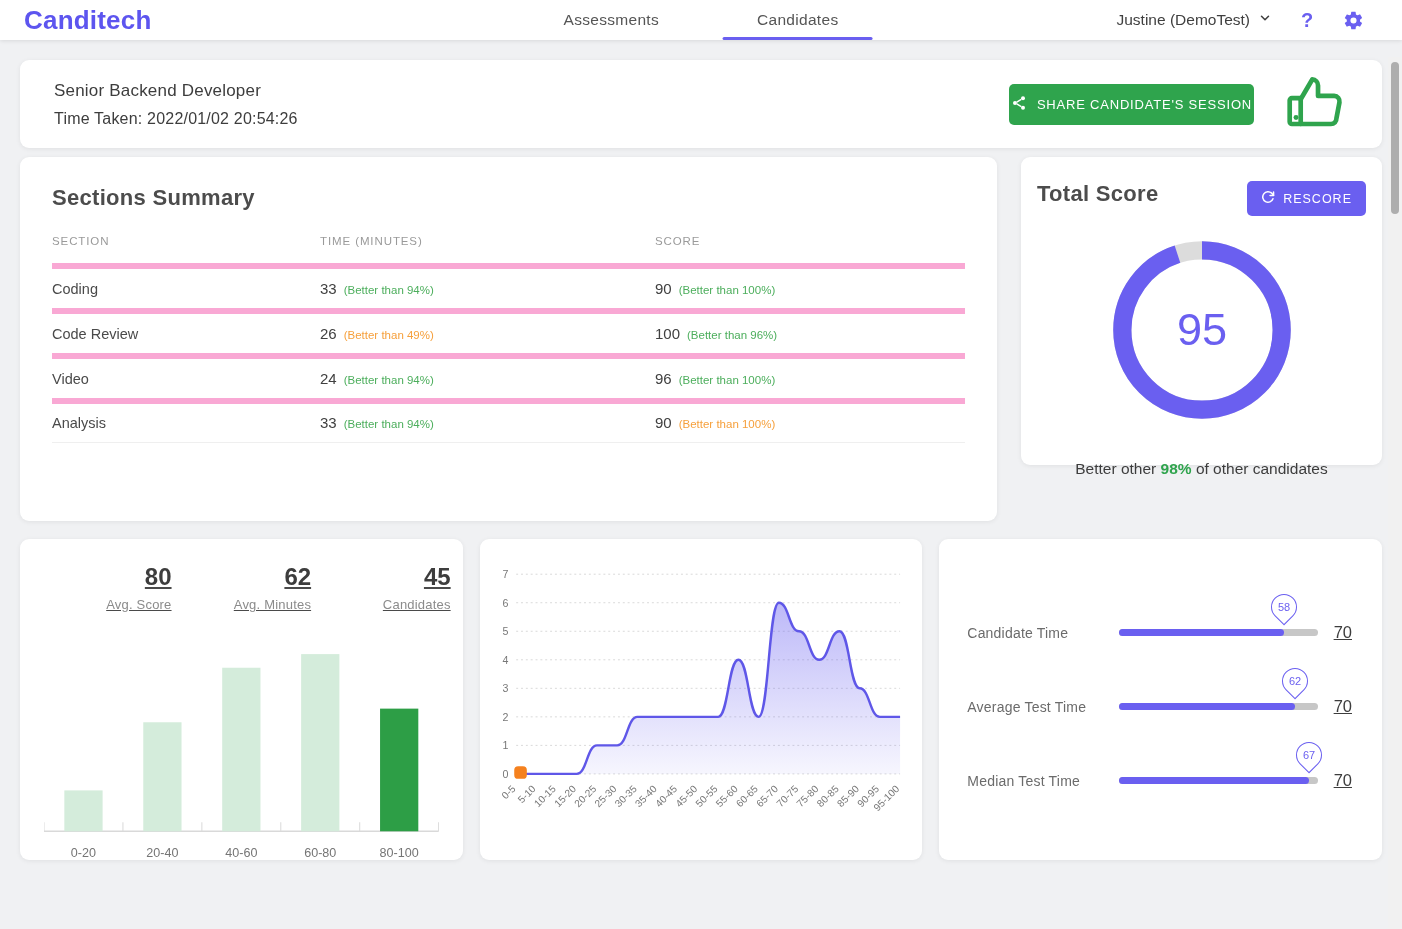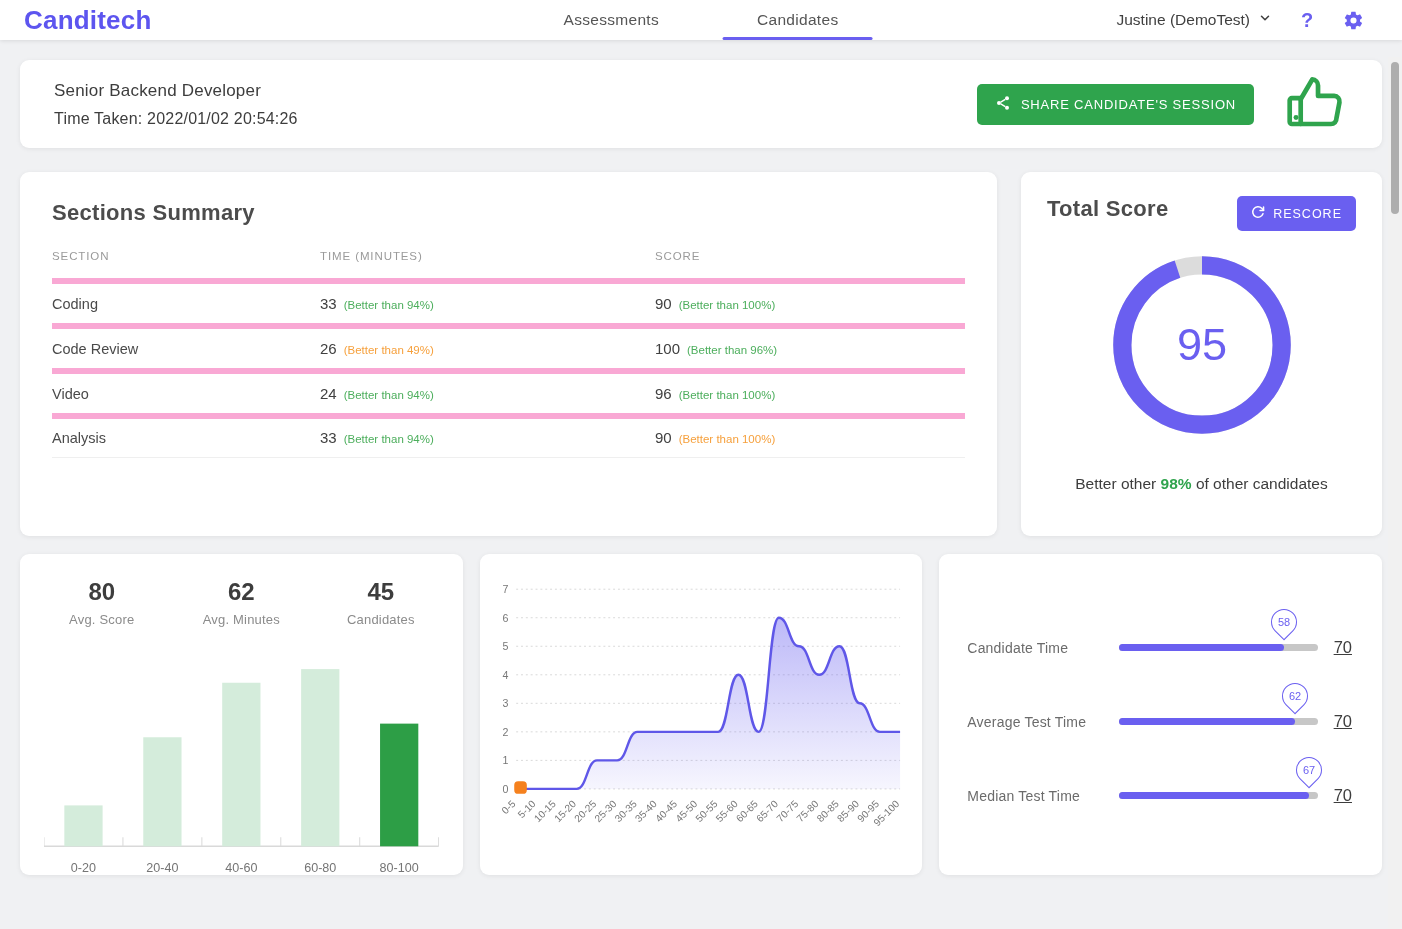--- a/index.html
+++ b/index.html
@@ -47,55 +47,55 @@
     display:flex; align-items:center; justify-content:space-between;
     padding:0 34px;
   }
   .cand-title { font-size:17px; color:#3d3d3d; margin-bottom:9px; letter-spacing:.2px; }
   .cand-time  { font-size:16px; color:#3d3d3d; letter-spacing:.2px; }
   .cand-right { display:flex; align-items:center; gap:28px; }
   .share-btn {
     display:flex; align-items:center; gap:10px;
     background:#2FA44D; color:#fff; border:none; cursor:pointer;
     font-family:inherit; font-size:13px; letter-spacing:.8px;
-    padding:11px 18px; border-radius:5px;
-  }
-  
-  .row2 { display:grid; grid-template-columns:1fr 361px; gap:24px; margin-top:24px; }
+    padding:11px 2px; border-radius:5px;
+  }
+  
+  .row2 { display:grid; grid-template-columns:1fr 361px; gap:24px; margin-top:9px; }
   .sections-card { height:364px; padding:28px 32px; }
   .section-title { font-size:22px; color:#4c4c4c; letter-spacing:.3px; }
   .summary-table { margin-top:24px; }
   .t-head, .t-row { display:grid; grid-template-columns:268px 335px 1fr; align-items:center; }
   .t-head { padding:0 0 16px 0; }
   .t-head div { font-size:11.5px; letter-spacing:.9px; color:#9a9a9a; }
   .t-row { height:45px; border-top:6px solid #f9a8d4; }
   .t-row:last-child { border-bottom:1px solid #efefef; }
   .cell-main { font-size:14.5px; color:#4a4a4a; }
   .cell-val  { font-size:15px; color:#404040; }
   .cell-note { font-size:11.5px; margin-left:7px; }
   .note-green  { color:#4CAE5C; }
   .note-orange { color:#F6A03C; }
   
-  .score-card { height:364px; padding:24px 26px; }
+  .score-card { height:308px; padding:24px 16px; }
   .score-head { display:flex; align-items:flex-start; justify-content:space-between; }
   .rescore-btn {
     display:flex; align-items:center; gap:8px;
     background:#6A5FF0; color:#fff; border:none; cursor:pointer;
     font-family:inherit; font-size:12.5px; letter-spacing:1px;
     padding:9px 14px; border-radius:5px;
   }
   .donut-wrap { width:192px; margin:18px auto 0; }
   .score-caption { text-align:center; margin-top:30px; font-size:15.5px; color:#3d3d3d; }
   .score-caption b { color:#2FA44D; }
   
   .row3 { display:grid; grid-template-columns:1fr 1fr 1fr; gap:17px; margin-top:18px; }
   .row3 .card { height:321px; }
   .dist-card { padding:24px 12px 0; }
   .stats-row { display:flex; }
-  .stat { flex:1; text-align:center; }
+  .stat { flex:1; text-align:right;text-decoration:underline; }
   .stat-value { font-size:24px; font-weight:bold; color:#3d3d3d; }
   .stat-label { font-size:13px; color:#8b8b8b; margin-top:6px; letter-spacing:.2px; }
   .bar-chart-wrap { margin-top:26px; padding:0 12px; }
   .hist-card { padding:10px 10px 0; }
   
   .times-card { display:flex; flex-direction:column; justify-content:center; gap:55px; padding:14px 30px 0 28px; }
   .slider-row { display:flex; align-items:center; }
   .slider-label { width:142px; font-size:14px; color:#6b6b6b; letter-spacing:.2px; }
   .slider-track-wrap { position:relative; flex:1; height:7px; margin-left:10px; }
   .slider-track { position:absolute; inset:0; background:#c7c7c7; border-radius:4px; }

